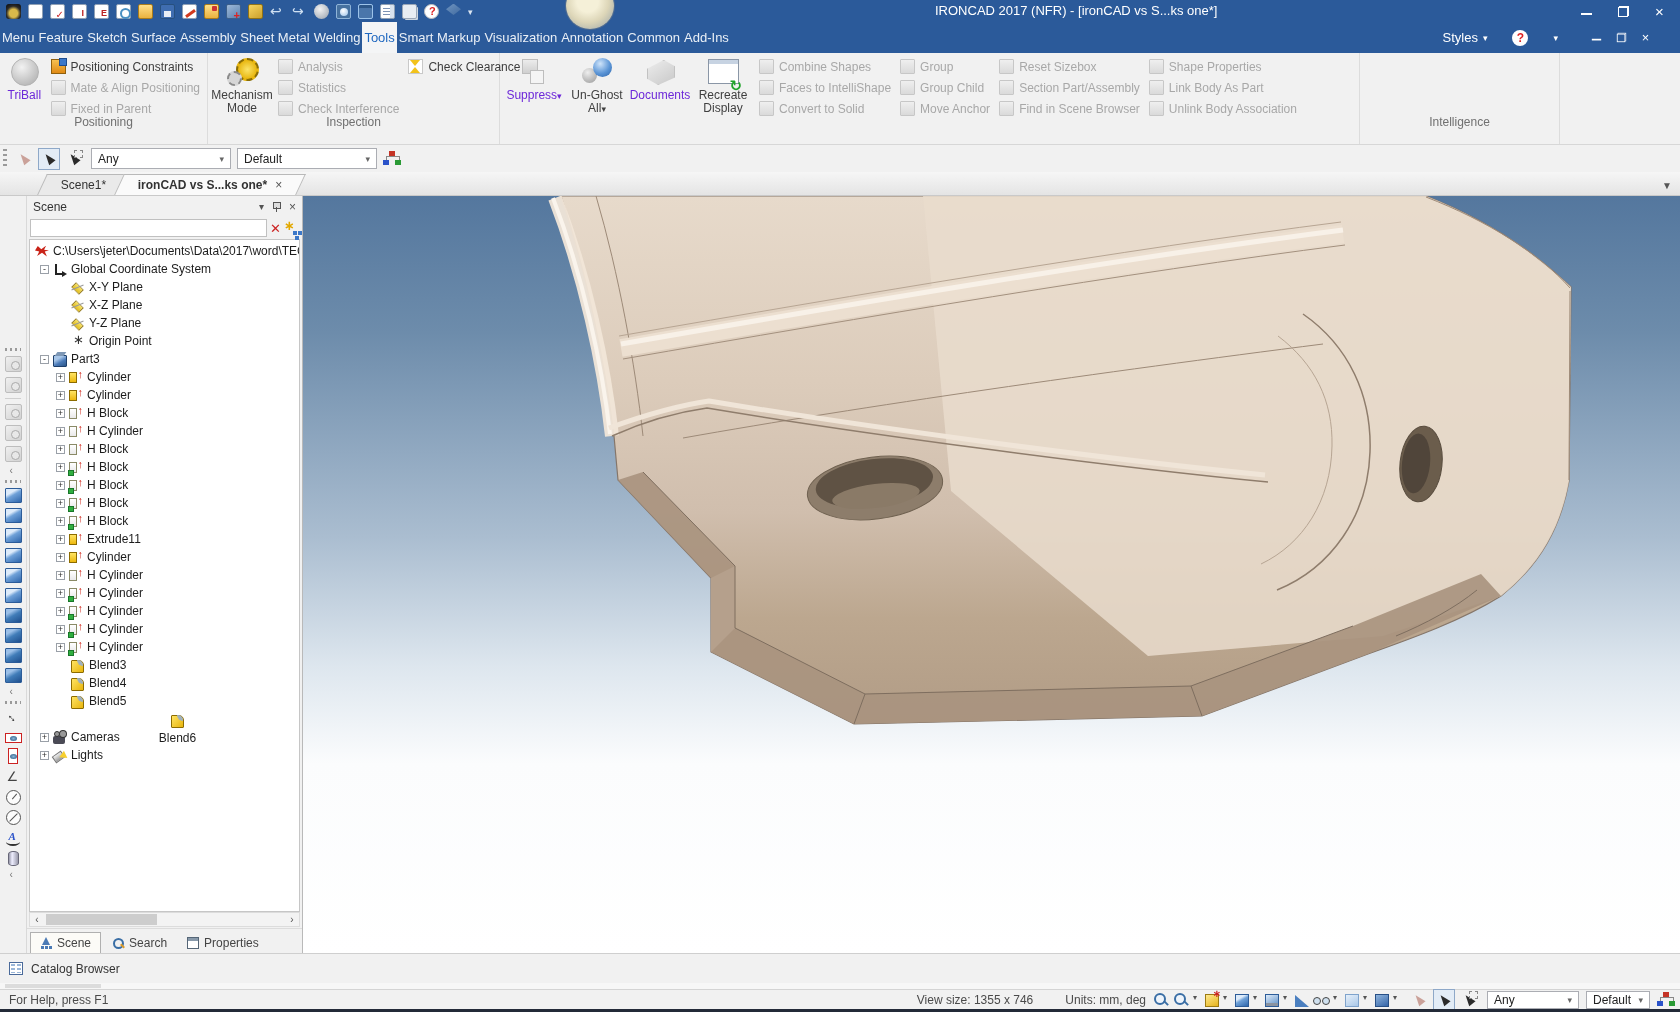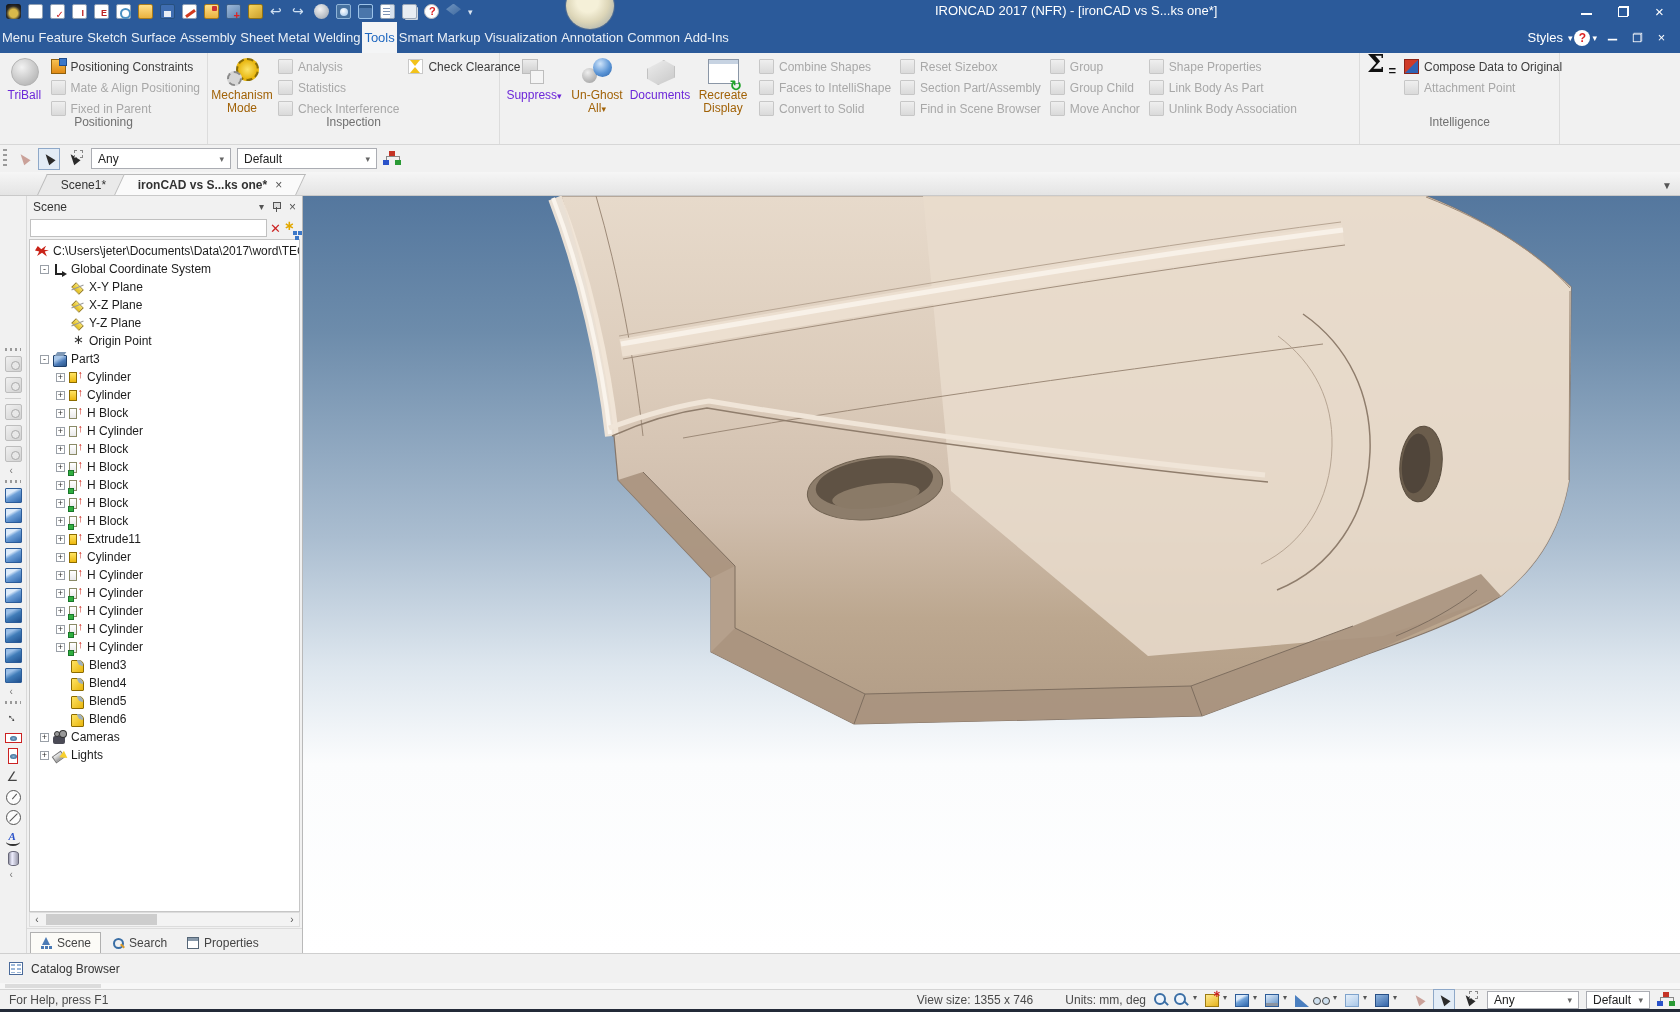--- a/index.html
+++ b/index.html
@@ -46,32 +46,32 @@
 .wb-restore::before{content:"";position:absolute;top:0;right:0;width:8px;height:8px;border:1px solid #fff}
 .wb-restore::after{content:"";position:absolute;bottom:0;left:0;width:8px;height:8px;border:1px solid #fff;background:#2b5a9a}
 .wb-close::after{content:"×";position:absolute;left:0;top:-3px;color:#fff;font-size:15px}
 .sphere-dec{position:absolute;left:566px;top:-17px;width:48px;height:46px;border-radius:50%;z-index:5;
   background:radial-gradient(circle at 45% 40%,#f5f0d8 0 28%,#ddd6b8 55%,#aab0ac 85%,#8d939b);box-shadow:0 0 0 1px rgba(110,120,135,.55)}
 
 
 .menubar{position:absolute;left:0;top:22px;width:1680px;height:31px;background:#2b5a9a;display:flex;align-items:stretch}
 .mtab{color:#e9eff6;font-size:13px;padding:0 2px;display:flex;align-items:center;white-space:nowrap}
 .mtab.active{background:#f4f5f6;color:#1f68c0}
-.menuright{margin-left:auto;display:flex;align-items:center;gap:2px;padding-right:12px;color:#fff;font-size:13px}
+.menuright{margin-left:auto;display:flex;align-items:center;gap:25px;padding-right:28px;color:#fff;font-size:13px}
 .styles{display:flex;align-items:center;gap:5px}
 .dd9{font-size:9px;color:inherit}
 .helpbtn{width:16px;height:16px;border-radius:50%;background:#fff;color:#d22;font-weight:700;font-size:12px;text-align:center;line-height:16px}
 .docbtns{display:flex;gap:14px;margin-left:8px;align-items:center}
 
 
 .ribbon{position:absolute;left:0;top:53px;width:1680px;height:92px;background:#f1f1f1;border-bottom:1px solid #d7d7d7;display:flex}
 .rb-group{border-right:1px solid #dcdcdc;position:relative;padding:1px 4px 14px;flex:none}
 .rb-label{position:absolute;bottom:15px;left:0;right:0;text-align:center;color:#707070;font-size:12px}
 .rb-body{display:flex;height:100%;gap:3px}
-.rb-big{width:60px;display:flex;flex-direction:column;align-items:center;font-size:12px;line-height:13px;text-align:center;color:#a16207}
+.rb-big{width:60px;display:flex;flex-direction:column;align-items:center;font-size:12px;line-height:13px;text-align:center;color:#404040}
 .rb-big.dis{color:#6d28d9}
 .rb-col{display:flex;flex-direction:column;gap:4px;padding-top:4px}
 .rb-item{display:flex;align-items:center;gap:5px;height:17px;white-space:nowrap;padding:0 3px;font-size:12px;color:#3c3c3c}
 .rb-item.dis{color:#a8a8a8}
 .ri{width:15px;height:15px;position:relative;flex:none}
 .ri.dis{background:linear-gradient(#efefef,#dadada);border:1px solid #c7c7c7;border-radius:1px}
 .ri-pos-constraints{background:linear-gradient(#f6c052,#e08a14);border:1px solid #90600e}
 .ri-pos-constraints::after{content:"";position:absolute;right:-2px;top:-2px;width:6px;height:6px;background:#3c78c8;border:1px solid #1d4d8f}
 .ri-check-clearance{background:#fff;border:1px solid #c9c9c9}
 .ri-check-clearance::before{content:"";position:absolute;left:1px;top:0;border-left:5px solid transparent;border-right:5px solid transparent;border-top:6px solid #f2c21a}
@@ -381,79 +381,63 @@
               <span class="ri ri-faces-to-intellishape dis"></span>
               <span>Faces to IntelliShape</span>
             </div>
             <div class="rb-item dis">
               <span class="ri ri-convert-to-solid dis"></span>
               <span>Convert to Solid</span>
             </div>
           </div>
           <div class="rb-col">
             <div class="rb-item dis">
+              <span class="ri ri-group dis"></span>
+              <span>Group</span>
+            </div>
+            <div class="rb-item dis">
+              <span class="ri ri-group-child dis"></span>
+              <span>Group Child</span>
+            </div>
+            <div class="rb-item dis">
+              <span class="ri ri-move-anchor dis"></span>
+              <span>Move Anchor</span>
+            </div>
+          </div>
+          <div class="rb-col">
+            <div class="rb-item dis">
               <span class="ri ri-reset-sizebox dis"></span>
               <span>Reset Sizebox</span>
             </div>
             <div class="rb-item dis">
               <span class="ri ri-section-part-assembly dis"></span>
               <span>Section Part/Assembly</span>
             </div>
             <div class="rb-item dis">
               <span class="ri ri-find-in-scene-browser dis"></span>
               <span>Find in Scene Browser</span>
             </div>
           </div>
           <div class="rb-col">
             <div class="rb-item dis">
-              <span class="ri ri-group dis"></span>
-              <span>Group</span>
-            </div>
-            <div class="rb-item dis">
-              <span class="ri ri-group-child dis"></span>
-              <span>Group Child</span>
-            </div>
-            <div class="rb-item dis">
-              <span class="ri ri-move-anchor dis"></span>
-              <span>Move Anchor</span>
-            </div>
-          </div>
-          <div class="rb-col">
-            <div class="rb-item dis">
               <span class="ri ri-shape-properties dis"></span>
               <span>Shape Properties</span>
             </div>
             <div class="rb-item dis">
               <span class="ri ri-link-body-as-part dis"></span>
               <span>Link Body As Part</span>
             </div>
             <div class="rb-item dis">
               <span class="ri ri-unlink-body-association dis"></span>
               <span>Unlink Body Association</span>
             </div>
           </div>
         </div>
       </div>
       <div class="rb-group" style="width: 200px;">
-        <div class="rb-body">
-          <div class="rb-big">
-            <span class="bi bi-sigma"></span>
-            <span></span>
-          </div>
-          <div class="rb-col">
-            <div class="rb-item">
-              <span class="ri ri-compose-data"></span>
-              <span>Compose Data to Original</span>
-            </div>
-            <div class="rb-item dis">
-              <span class="ri ri-attachment-point dis"></span>
-              <span>Attachment Point</span>
-            </div>
-          </div>
-        </div>
         <div class="rb-label">Intelligence</div>
       </div>
     </div>
 
   <div class="seltoolbar">
     <span class="grip-v"></span>
     <span id="selbtns" style="display:flex;gap:3px">
         <span class="stbtn">
           <span class="cur red"></span>
         </span>
@@ -716,21 +700,21 @@
           <div class="trow" style="padding-left: 26px;">
             <span class="expsp"></span>
             <span class="ti ti-blend"></span>
             <span>Blend4</span>
           </div>
           <div class="trow" style="padding-left: 26px;">
             <span class="expsp"></span>
             <span class="ti ti-blend"></span>
             <span>Blend5</span>
           </div>
-          <div class="trow" style="padding-left: 26px;">
+          <div class="trow" style="padding-left: 26px; flex-direction: column;">
             <span class="expsp"></span>
             <span class="ti ti-blend"></span>
             <span>Blend6</span>
           </div>
           <div class="trow" style="padding-left: 10px;">
             <span class="exp">+</span>
             <span class="ti ti-cameras"></span>
             <span>Cameras</span>
           </div>
           <div class="trow" style="padding-left: 10px;">

